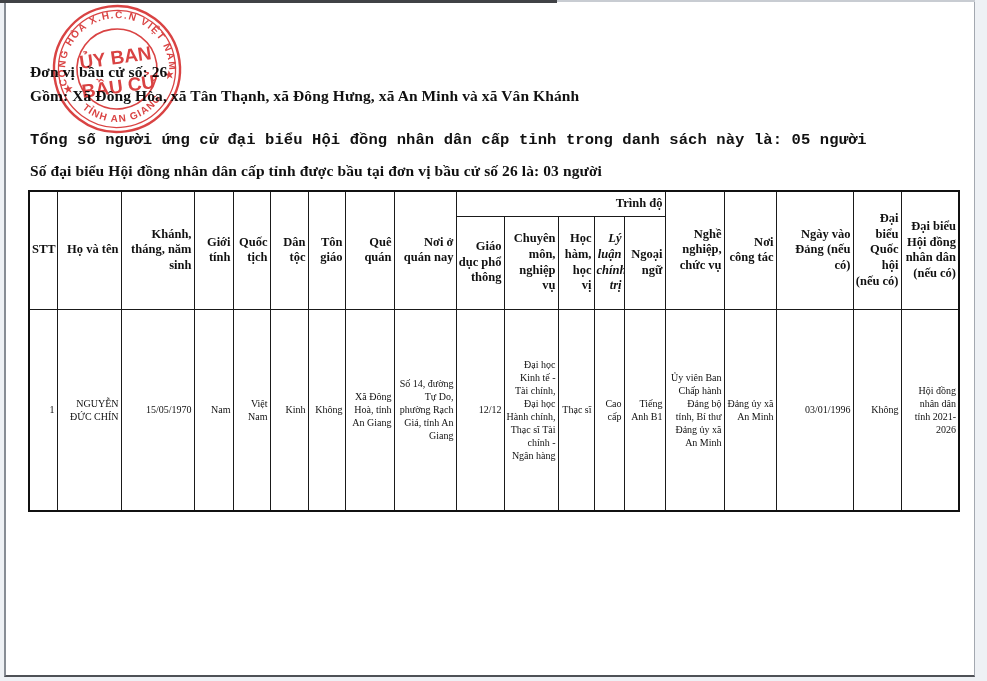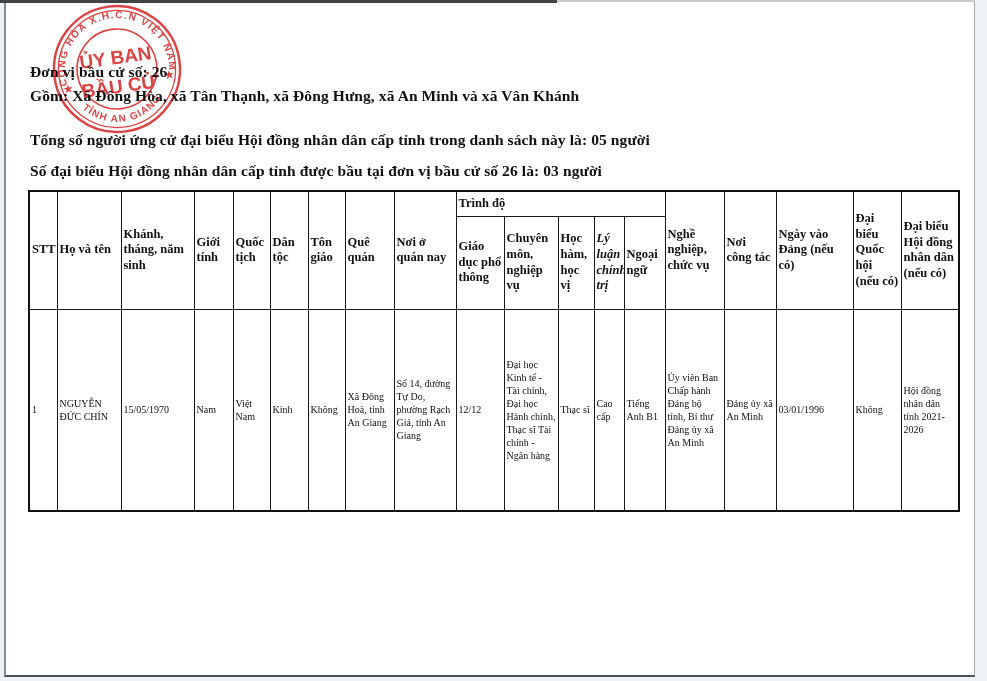--- a/index.html
+++ b/index.html
@@ -18,38 +18,38 @@
   }
   .topline-dark{position:absolute;left:0;top:0;width:557px;height:3px;background:#404246;}
   .topline-light{position:absolute;left:557px;top:0;width:418px;height:2px;background:#c8ccd2;}
 
   .intro-line{
     position:absolute;left:30px;font-weight:bold;font-size:15.5px;
     white-space:nowrap;letter-spacing:0.1px;
   }
   #intro1{top:63px;}
   #intro2{top:87px;}
-  #intro3{top:131px;}
+  #intro3{top:131px;font-family:Liberation Mono, monospace;}
   #intro4{top:162px;}
 
   .stamp{
     position:absolute;left:46px;top:-2px;width:142px;height:142px;
     mix-blend-mode:multiply;opacity:.92;pointer-events:none;
   }
   .stamp text{fill:#d63333;font-weight:bold;font-family:"Liberation Sans","DejaVu Sans",sans-serif;}
 
   table.cand{
     position:absolute;left:28px;top:190px;
     border-collapse:collapse;table-layout:fixed;width:930px;
     background:#fff;
   }
   table.cand th,table.cand td{
     border:1.5px solid #1a1a1a;
     padding:1px 2px;box-sizing:border-box;
-    text-align:left;vertical-align:middle;
+    text-align:right;vertical-align:middle;
     overflow:hidden;
   }
   table.cand{border:2px solid #111;}
   table.cand th{font-size:12.5px;font-weight:bold;line-height:1.25;}
   table.cand td{font-size:10px;line-height:1.3;}
   tr.r-group{height:25px;}
   tr.r-sub{height:93px;}
   tr.r-data{height:202px;}
   th.fs-s{font-size:12px;}
   th.fs-xs{font-size:11.5px;font-style:italic;}

